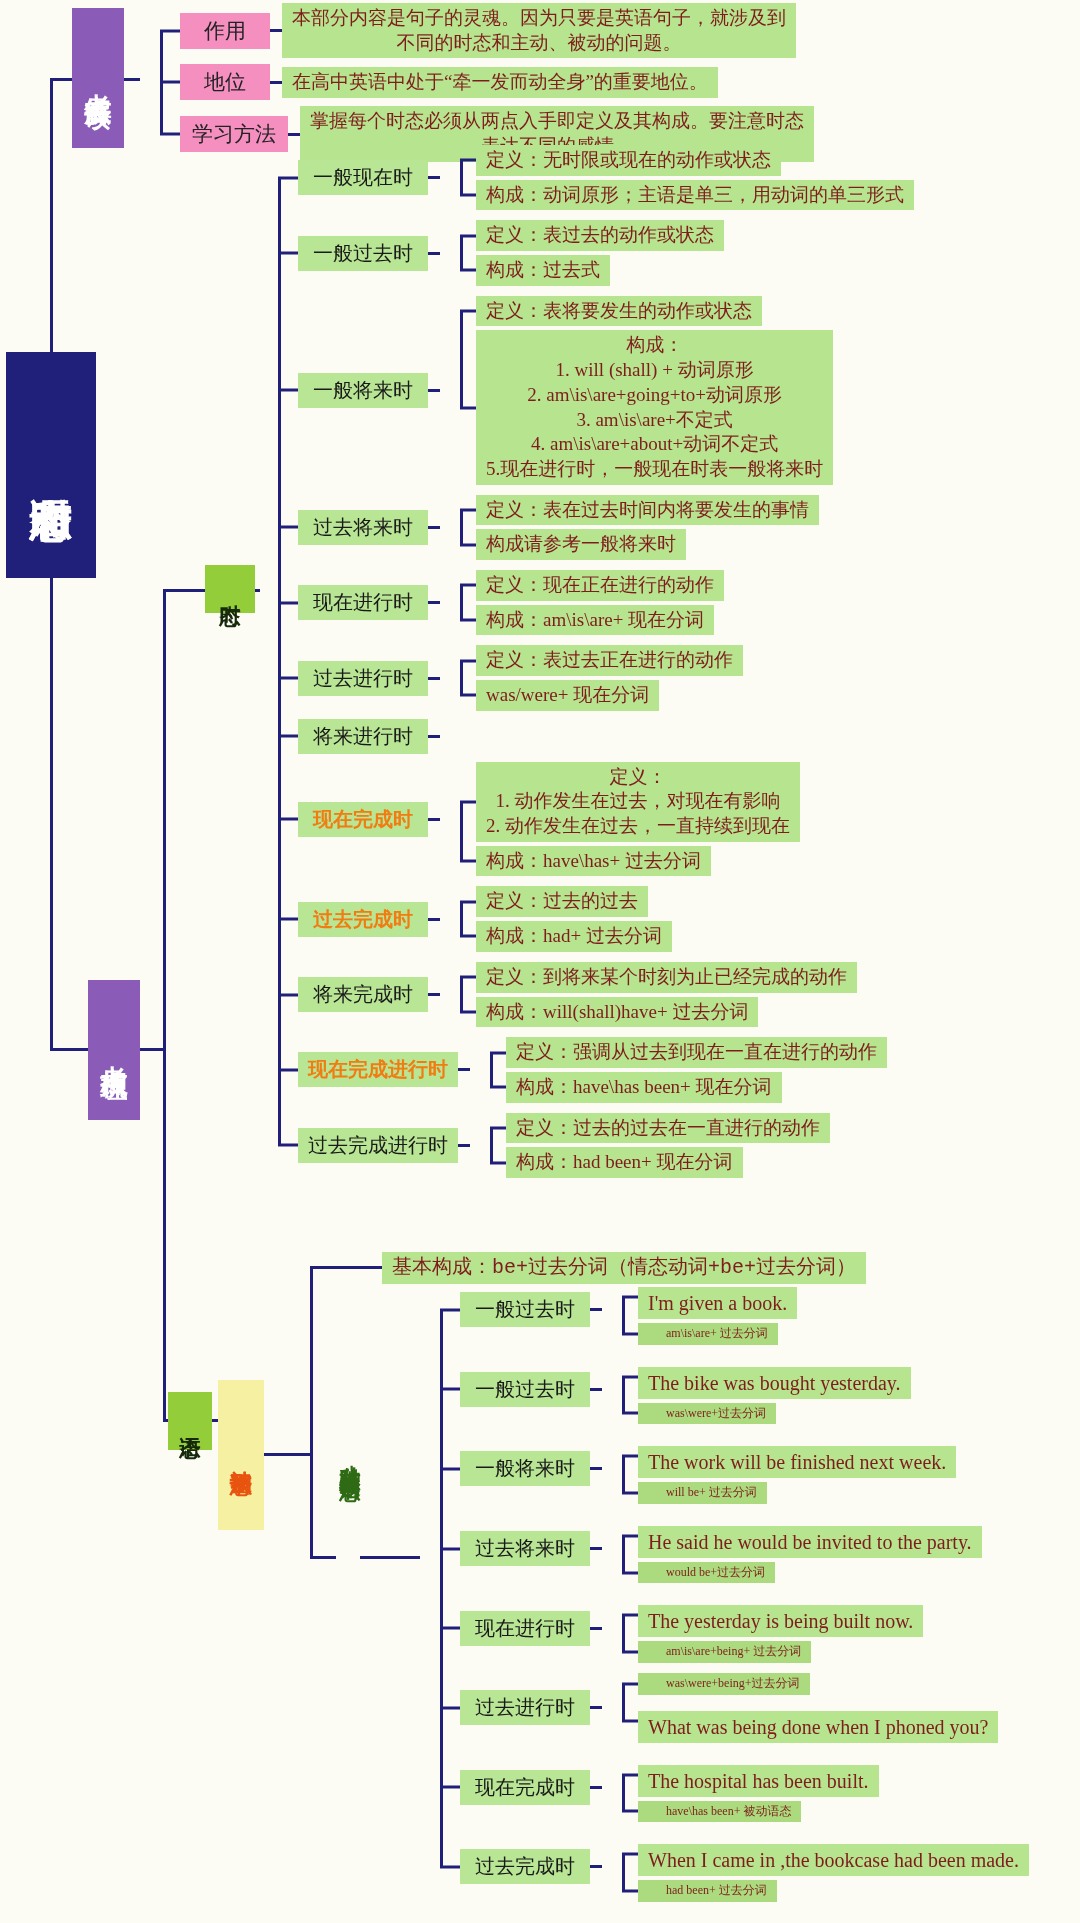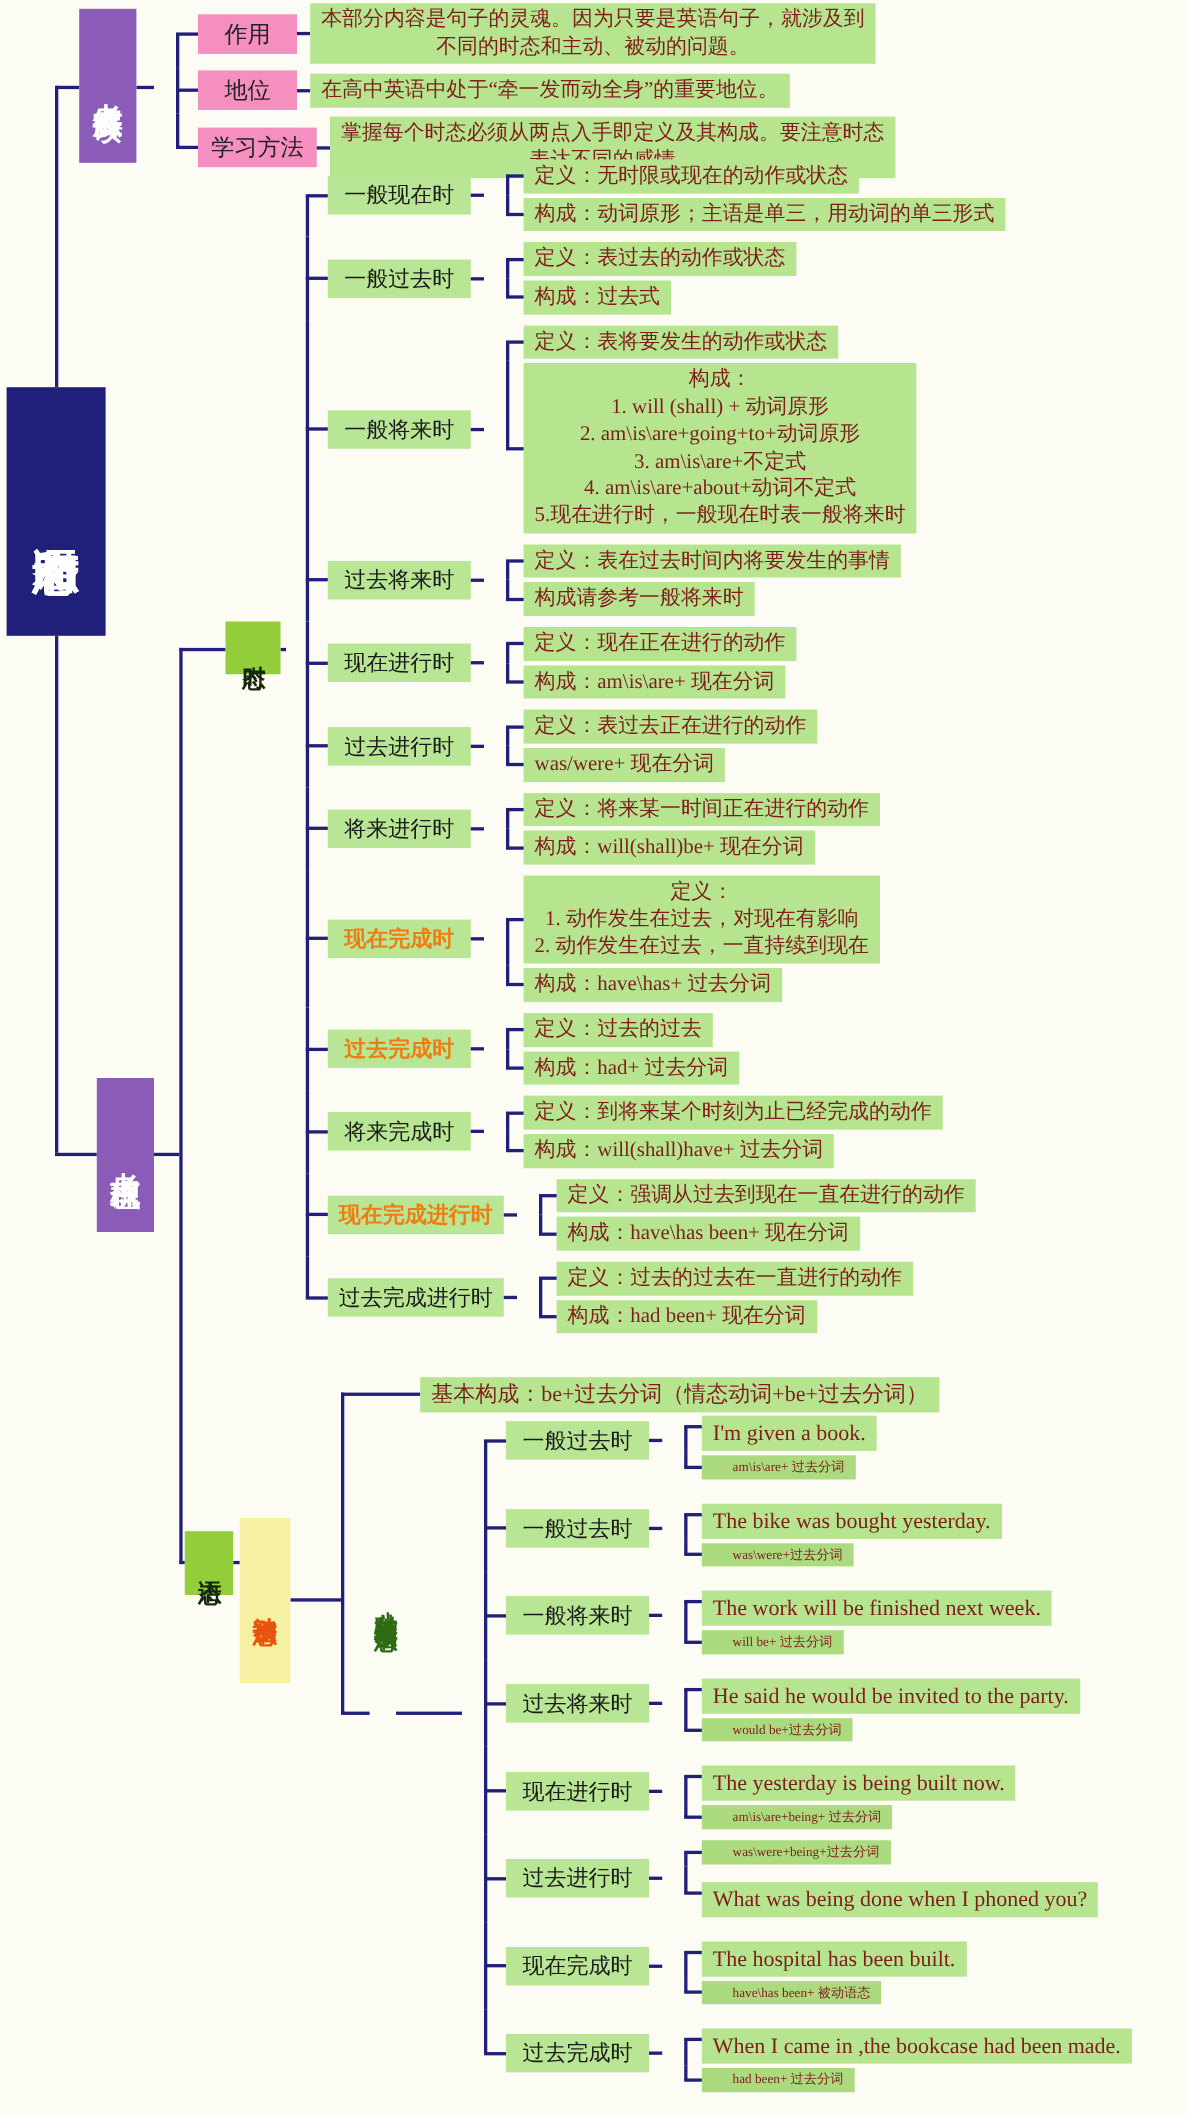--- a/index.html
+++ b/index.html
@@ -64,21 +64,21 @@
   <div class="ln h" style="left:310px;top:1266px;width:72px;"></div>
   <div class="ln h" style="left:310px;top:1556px;width:26px;"></div>
   <div class="ln h" style="left:360px;top:1556px;width:60px;"></div>
 
   <div class="box root vtext" style="left:6px;top:352px;width:90px;height:226px;">时态和语态</div>
   <div class="box purple vtext" style="left:72px;top:8px;width:52px;height:140px;">考点解读</div>
   <div class="box purple vtext" style="left:88px;top:980px;width:52px;height:140px;">考点梳理</div>
   <div class="box lime vtext" style="left:205px;top:565px;width:50px;height:48px;">时态</div>
   <div class="box lime vtext" style="left:168px;top:1392px;width:44px;height:58px;">语态</div>
   <div class="box yellow vtext" style="left:218px;top:1380px;width:46px;height:150px;">被动语态</div>
-  <div class="gbox basic" style="left:382px;top:1252px;">基本构成：be+过去分词（情态动词+be+过去分词）</div>
+  <div class="gbox basic" style="left:382px;top:1252px;font-family:Liberation Mono, monospace;">基本构成：be+过去分词（情态动词+be+过去分词）</div>
   <div class="eight" style="left:336px;top:1448px;height:228px;">八种时态的被动语态</div>
 
   <div class="tree rows" style="left:140px;top:0px;">
     <div class="node">
       <div class="pink">作用</div>
       <div class="hlink"></div>
       <div class="gbox">本部分内容是句子的灵魂。因为只要是英语句子，就涉及到
 不同的时态和主动、被动的问题。</div>
     </div>
     <div class="node">
@@ -175,28 +175,20 @@
           </div>
         <div class="node">
             <div class="gbox">was/were+ 现在分词</div>
           </div>
       </div>
     </div>
 
     <div class="node">
       <div class="tlabel">将来进行时</div>
       <div class="hlink"></div>
-      <div class="tree details">
-        <div class="node">
-            <div class="gbox">定义：将来某一时间正在进行的动作</div>
-          </div>
-        <div class="node">
-            <div class="gbox">构成：will(shall)be+ 现在分词</div>
-          </div>
-      </div>
     </div>
 
     <div class="node">
       <div class="tlabel hl">现在完成时</div>
       <div class="hlink"></div>
       <div class="tree details">
         <div class="node">
             <div class="gbox">定义：
 1. 动作发生在过去，对现在有影响
 2. 动作发生在过去，一直持续到现在</div>

